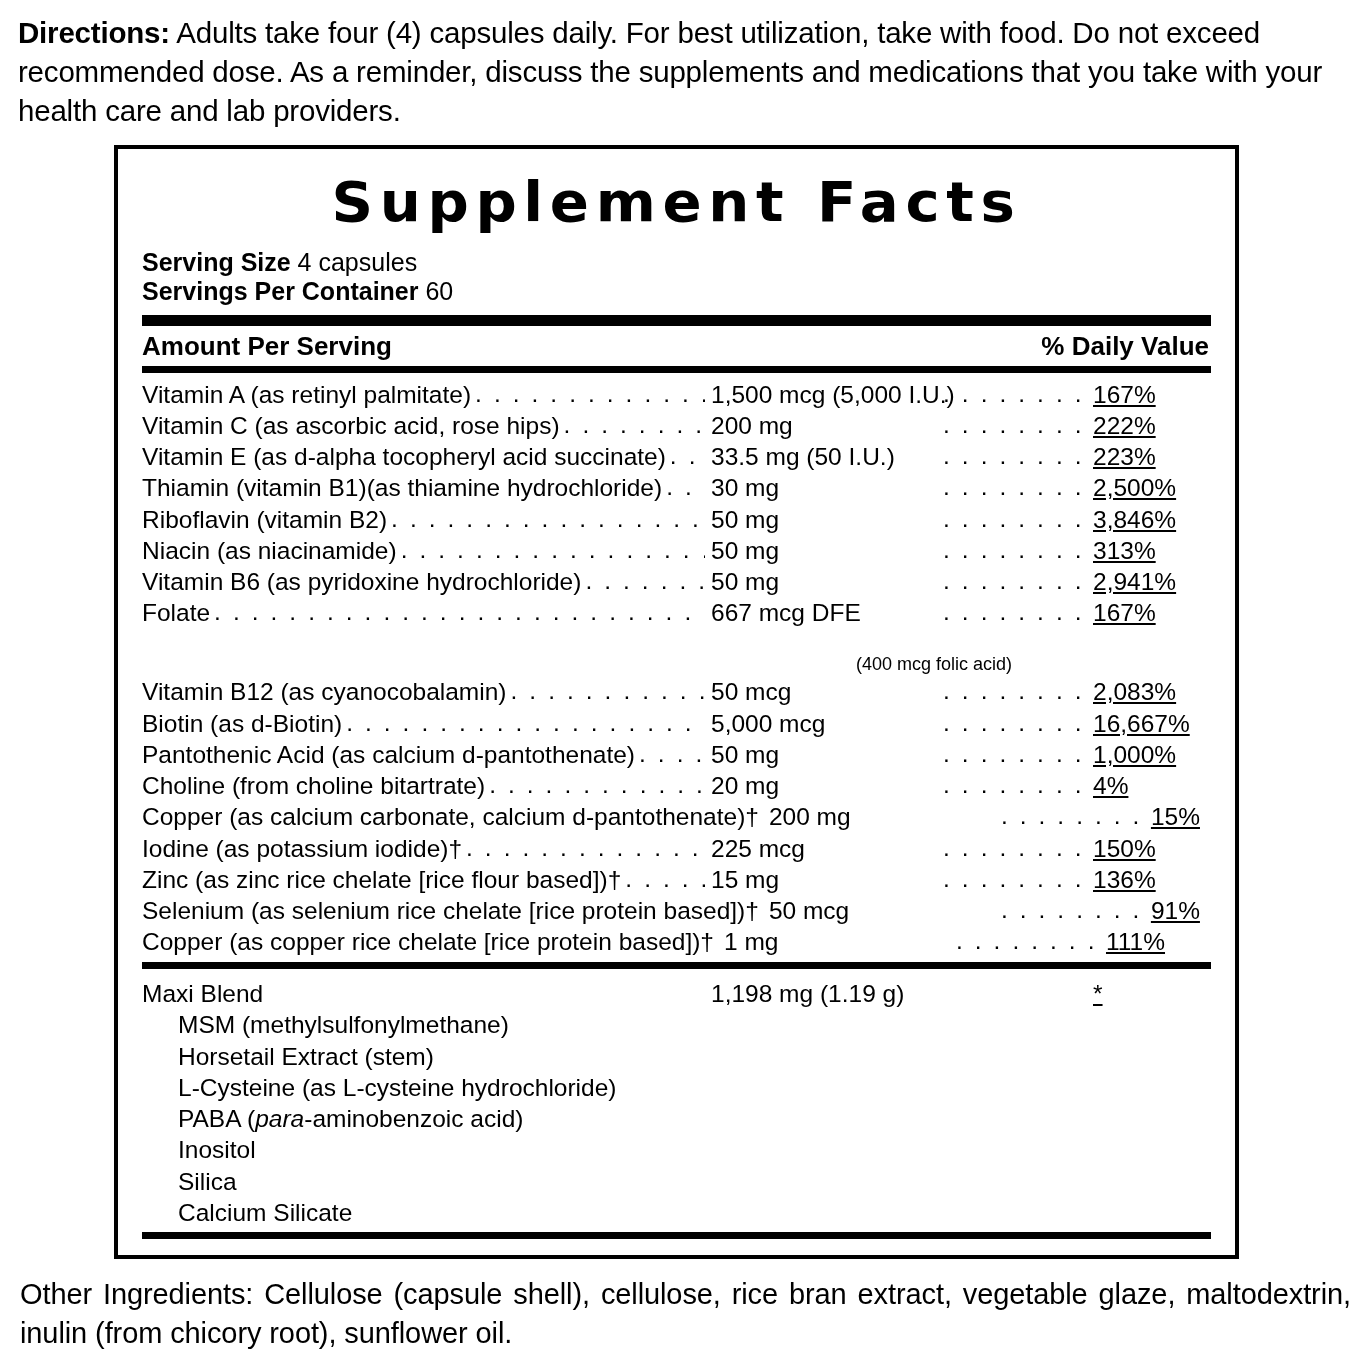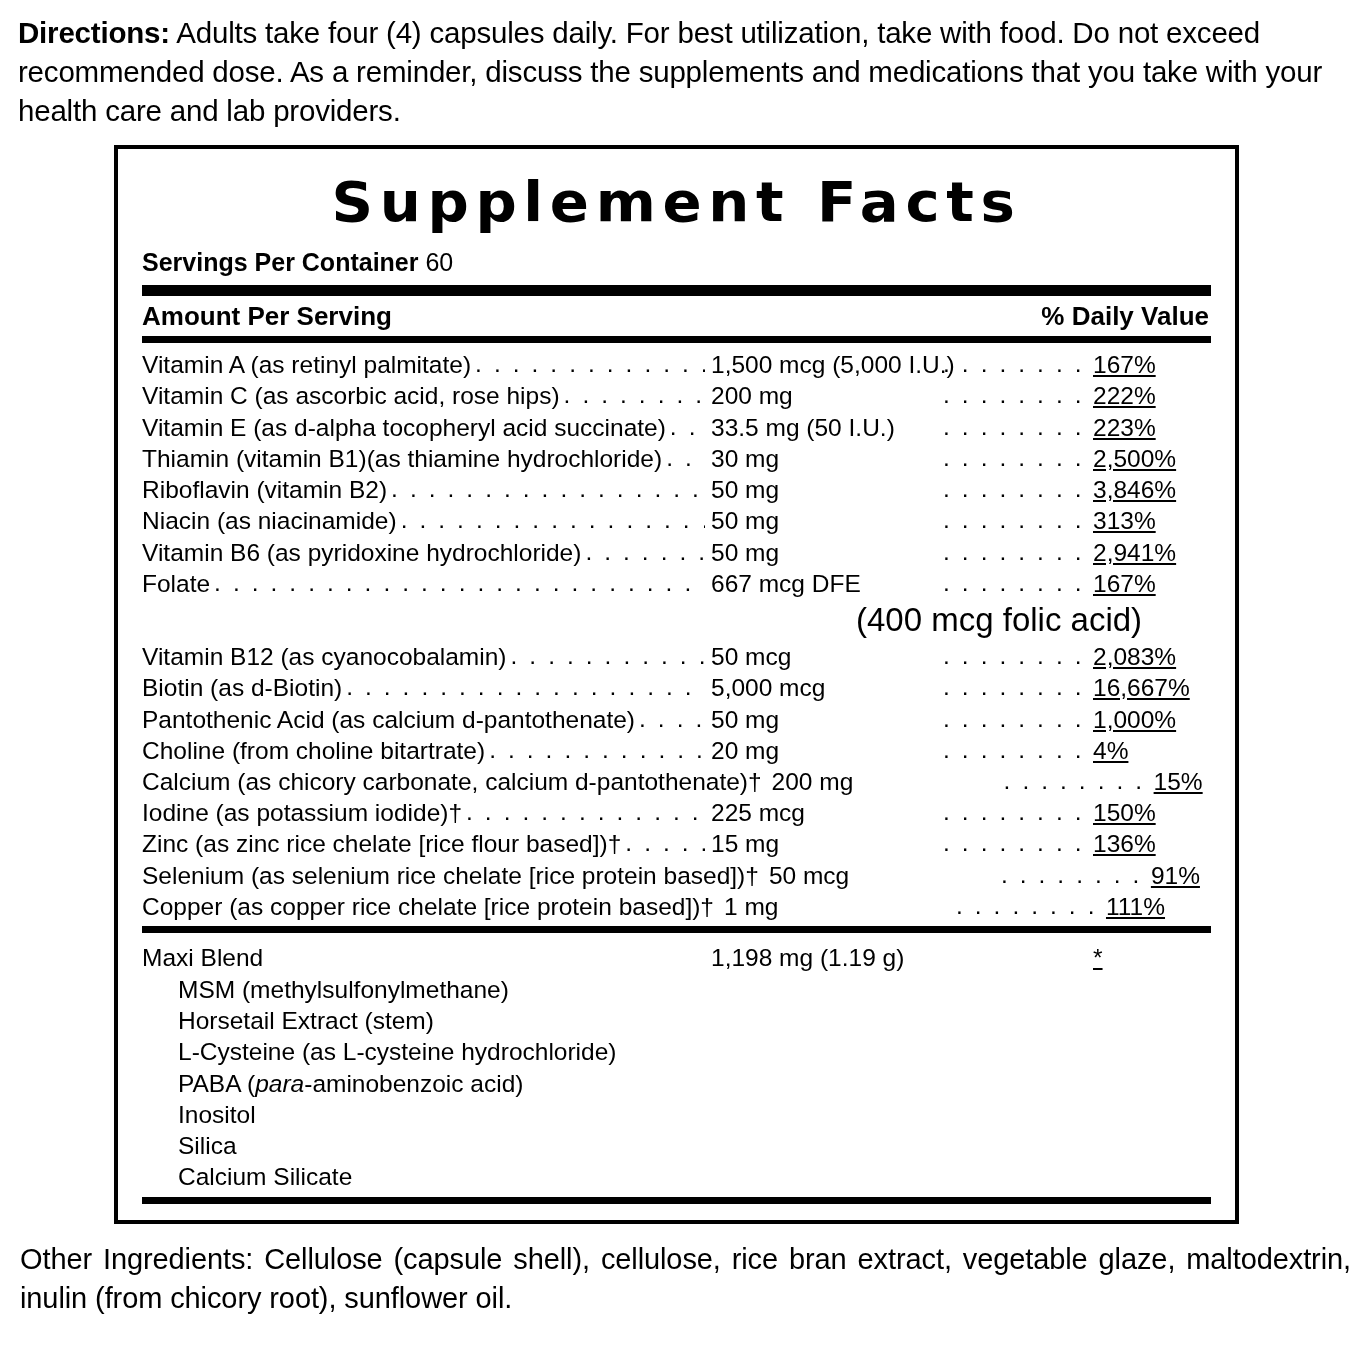--- a/index.html
+++ b/index.html
@@ -121,23 +121,24 @@
     text-align: right;
     position: relative;
     top: -1px;
   }
   .n-dv {
     flex: 0 0 auto;
     width: 118px;
     text-decoration: underline;
   }
   .subline {
-    font-size: 33px;
+    font-size: 18px;
     line-height: 1.275;
     padding-left: 714px;
+    margin-top: 25px;
   }
 
   
   .blend-row {
     display: flex;
     align-items: baseline;
     font-size: 24.5px;
     line-height: 1.3;
     white-space: nowrap;
     margin: 9px 6px 0 6px;
@@ -174,20 +175,23 @@
 
   <div class="directions">
     <b>Directions:</b><span> Adults take four (4) capsules daily. For best utilization, take with food. Do not exceed recommended dose. As a reminder, discuss the supplements and medications that you take with your health care and lab providers.</span>
   </div>
 
   <div class="panel">
 
     <div class="sf-title">Supplement Facts</div>
 
     <div class="serving-line">
+      <b>Serving Size</b><span> 4 capsules</span>
+    </div>
+    <div class="serving-line">
       <b>Servings Per Container</b><span> 60</span>
     </div>
 
     <div class="rule-thick"></div>
 
     <div class="hdr-row">
       <span>Amount Per Serving</span>
       <span>% Daily Value</span>
     </div>
 
@@ -273,21 +277,21 @@
           <span class="n-dv">1,000%</span>
         </div>
         <div class="nrow">
           <span class="n-name">Choline (from choline bitartrate)</span>
           <span class="dots">. . . . . . . . . . . . . . . . . . . . . . . . . . . . . . . . . . . . . . . . . . . . . . . . . . . . . . . . . . . . . . . . . . . . . . . . . . . . . . . . . . . . . . . . . . </span>
           <span class="n-amt">20 mg</span>
           <span class="dots2" style="width: 150px;">. . . . . . . . . . . . . . . . . . . . . . . . . . . . . . . . . . . . . . . . . . . . . . . . . . . . . . . . . . . . . . . . . . . . . . . . . . . . . . . . . . . . . . . . . . </span>
           <span class="n-dv">4%</span>
         </div>
         <div class="nrow">
-          <span class="n-name">Calcium (as chicory carbonate, calcium d-pantothenate)†</span>
+          <span class="n-name">Copper (as calcium carbonate, calcium d-pantothenate)†</span>
           <span class="dots">. . . . . . . . . . . . . . . . . . . . . . . . . . . . . . . . . . . . . . . . . . . . . . . . . . . . . . . . . . . . . . . . . . . . . . . . . . . . . . . . . . . . . . . . . . </span>
           <span class="n-amt">200 mg</span>
           <span class="dots2" style="width: 150px;">. . . . . . . . . . . . . . . . . . . . . . . . . . . . . . . . . . . . . . . . . . . . . . . . . . . . . . . . . . . . . . . . . . . . . . . . . . . . . . . . . . . . . . . . . . </span>
           <span class="n-dv">15%</span>
         </div>
         <div class="nrow">
           <span class="n-name">Iodine (as potassium iodide)†</span>
           <span class="dots">. . . . . . . . . . . . . . . . . . . . . . . . . . . . . . . . . . . . . . . . . . . . . . . . . . . . . . . . . . . . . . . . . . . . . . . . . . . . . . . . . . . . . . . . . . </span>
           <span class="n-amt">225 mcg</span>
           <span class="dots2" style="width: 150px;">. . . . . . . . . . . . . . . . . . . . . . . . . . . . . . . . . . . . . . . . . . . . . . . . . . . . . . . . . . . . . . . . . . . . . . . . . . . . . . . . . . . . . . . . . . </span>

